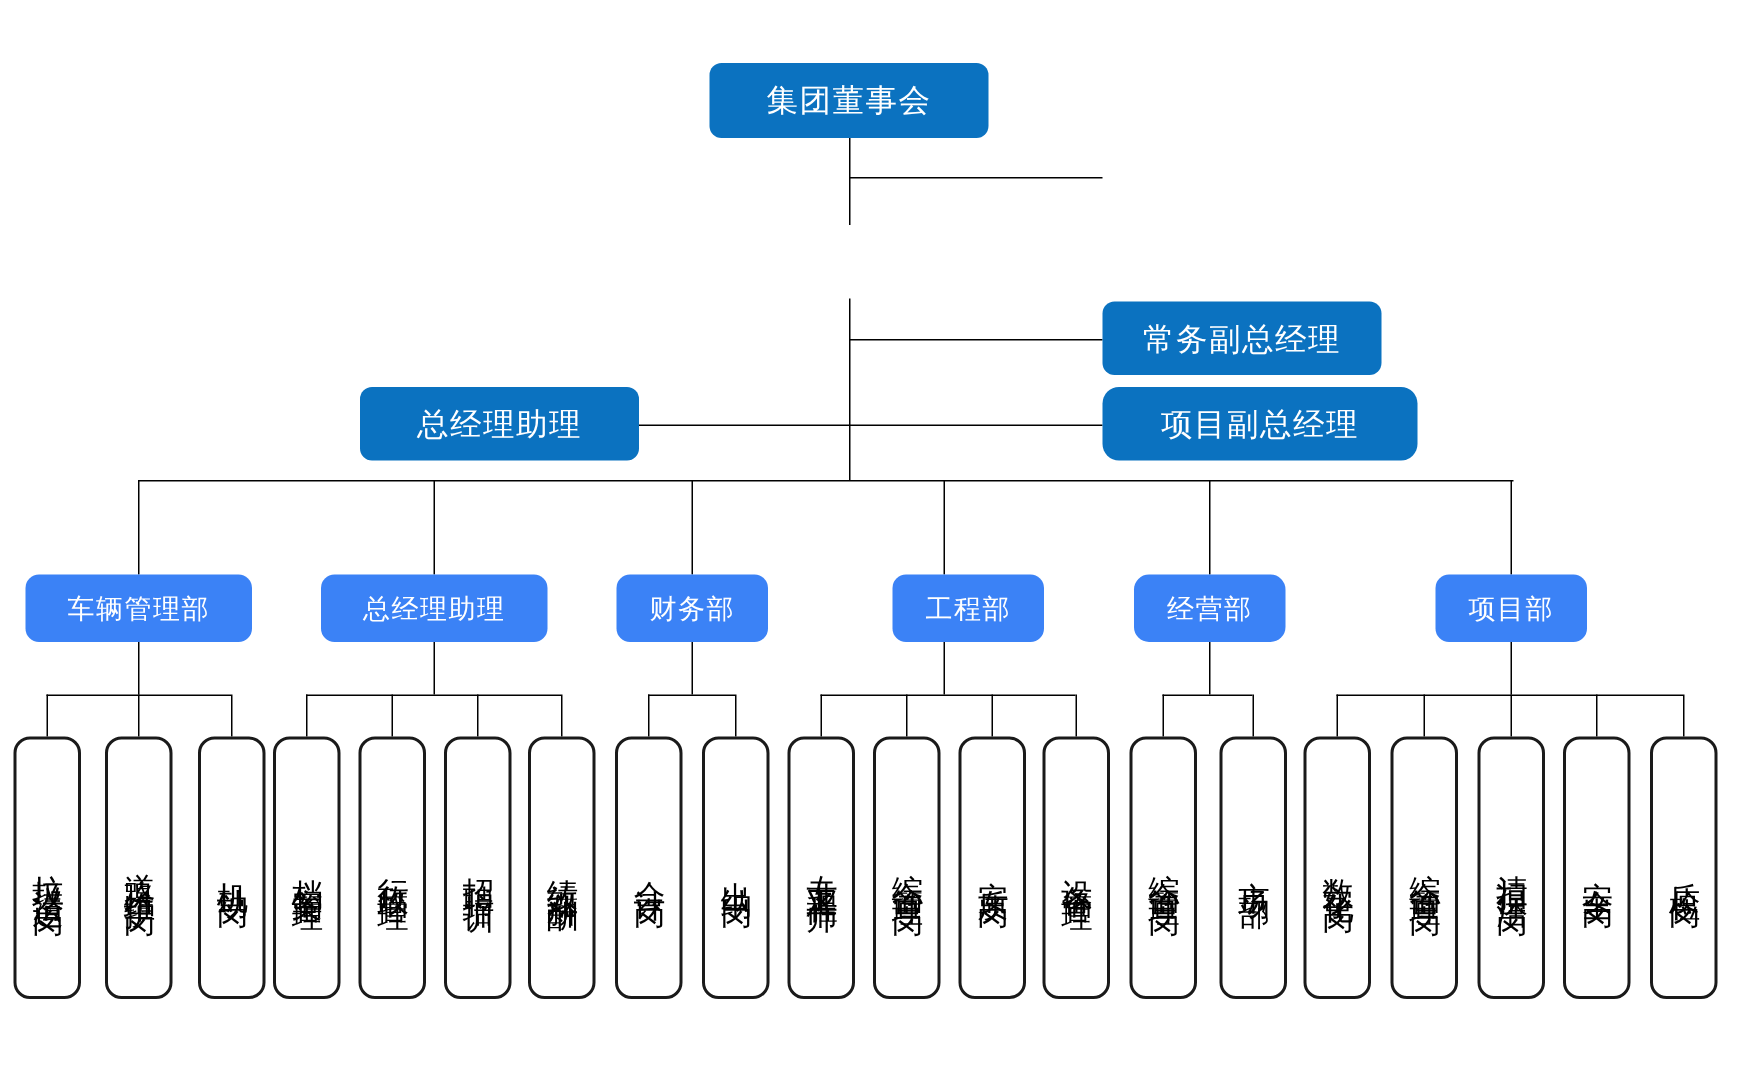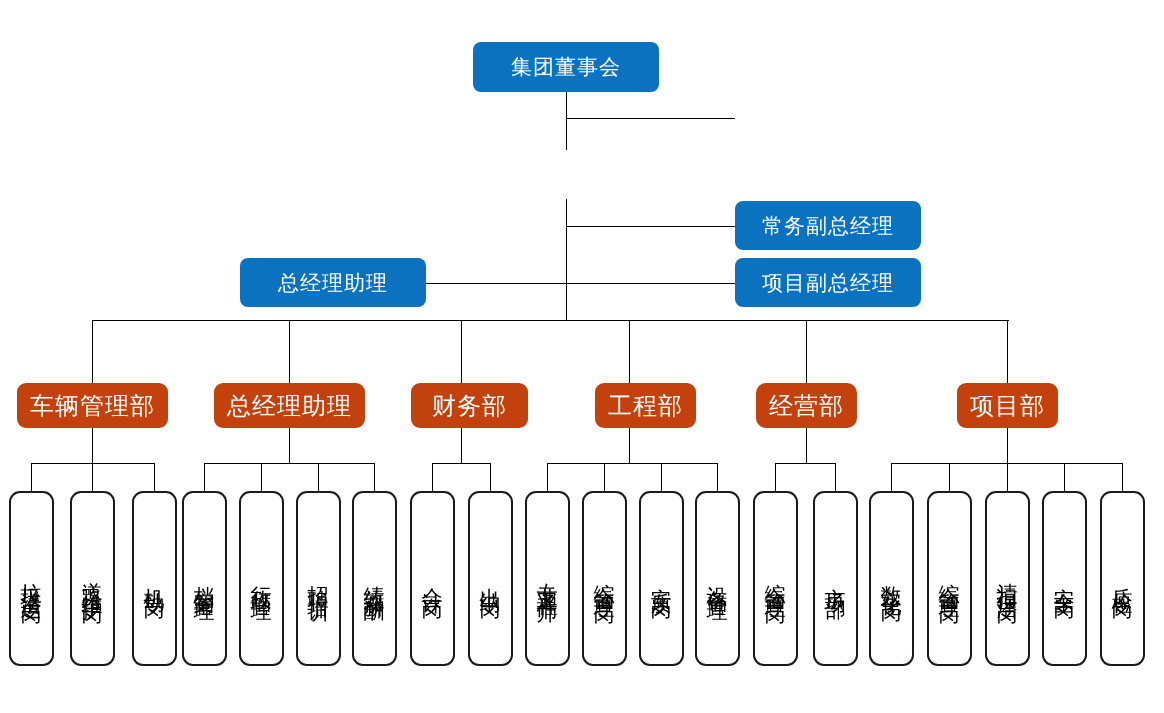--- a/index.html
+++ b/index.html
@@ -37,22 +37,22 @@
     color: #ffffff;
     letter-spacing: 1px;
     white-space: nowrap;
     z-index: 3;
   }
   .node.blue {
     background: #0b72c0;
     font-size: 21px;
   }
   .node.orange {
-    background: #c2410c;
-    font-size: 24px;
+    background: #3b82f6;
+    font-size: 18px;
     border-radius: 9px;
   }
 
   
   .leaf {
     position: absolute;
     box-sizing: border-box;
     background: #ffffff;
     border: 2px solid #1a1a1a;
     border-radius: 11px;
@@ -138,37 +138,37 @@
   <div class="node blue" style="left:473px; top:42px; width:186px; height:50px;">
     <span>集团董事会</span>
   </div>
 
 
 
   <div class="node blue" style="left:735px; top:201px; width:186px; height:49px;text-align:right;">
     <span>常务副总经理</span>
   </div>
 
-  <div class="node blue" style="left:735px; top:258px; width:186px; height:49px;">
+  <div class="node blue" style="left:735px; top:258px; width:210px; height:49px;border-radius:11px;">
     <span>项目副总经理</span>
   </div>
 
   <div class="node blue" style="left:240px; top:258px; width:186px; height:49px;">
     <span>总经理助理</span>
   </div>
 
   <div class="node orange" style="left:17px; top:383px; width:151px; height:45px;">
     <span>车辆管理部</span>
   </div>
 
   <div class="node orange" style="left:214px; top:383px; width:151px; height:45px;">
     <span>总经理助理</span>
   </div>
 
-  <div class="node orange" style="left:411px; top:383px; width:117px; height:45px;">
+  <div class="node orange" style="left:411px; top:383px; width:101px; height:45px;">
     <span>财务部</span>
   </div>
 
   <div class="node orange" style="left:579px; top:383px; width:101px; height:45px;margin-left:16px;">
     <span>工程部</span>
   </div>
 
   <div class="node orange" style="left:756px; top:383px; width:101px; height:45px;border-radius:10px;">
     <span>经营部</span>
   </div>

